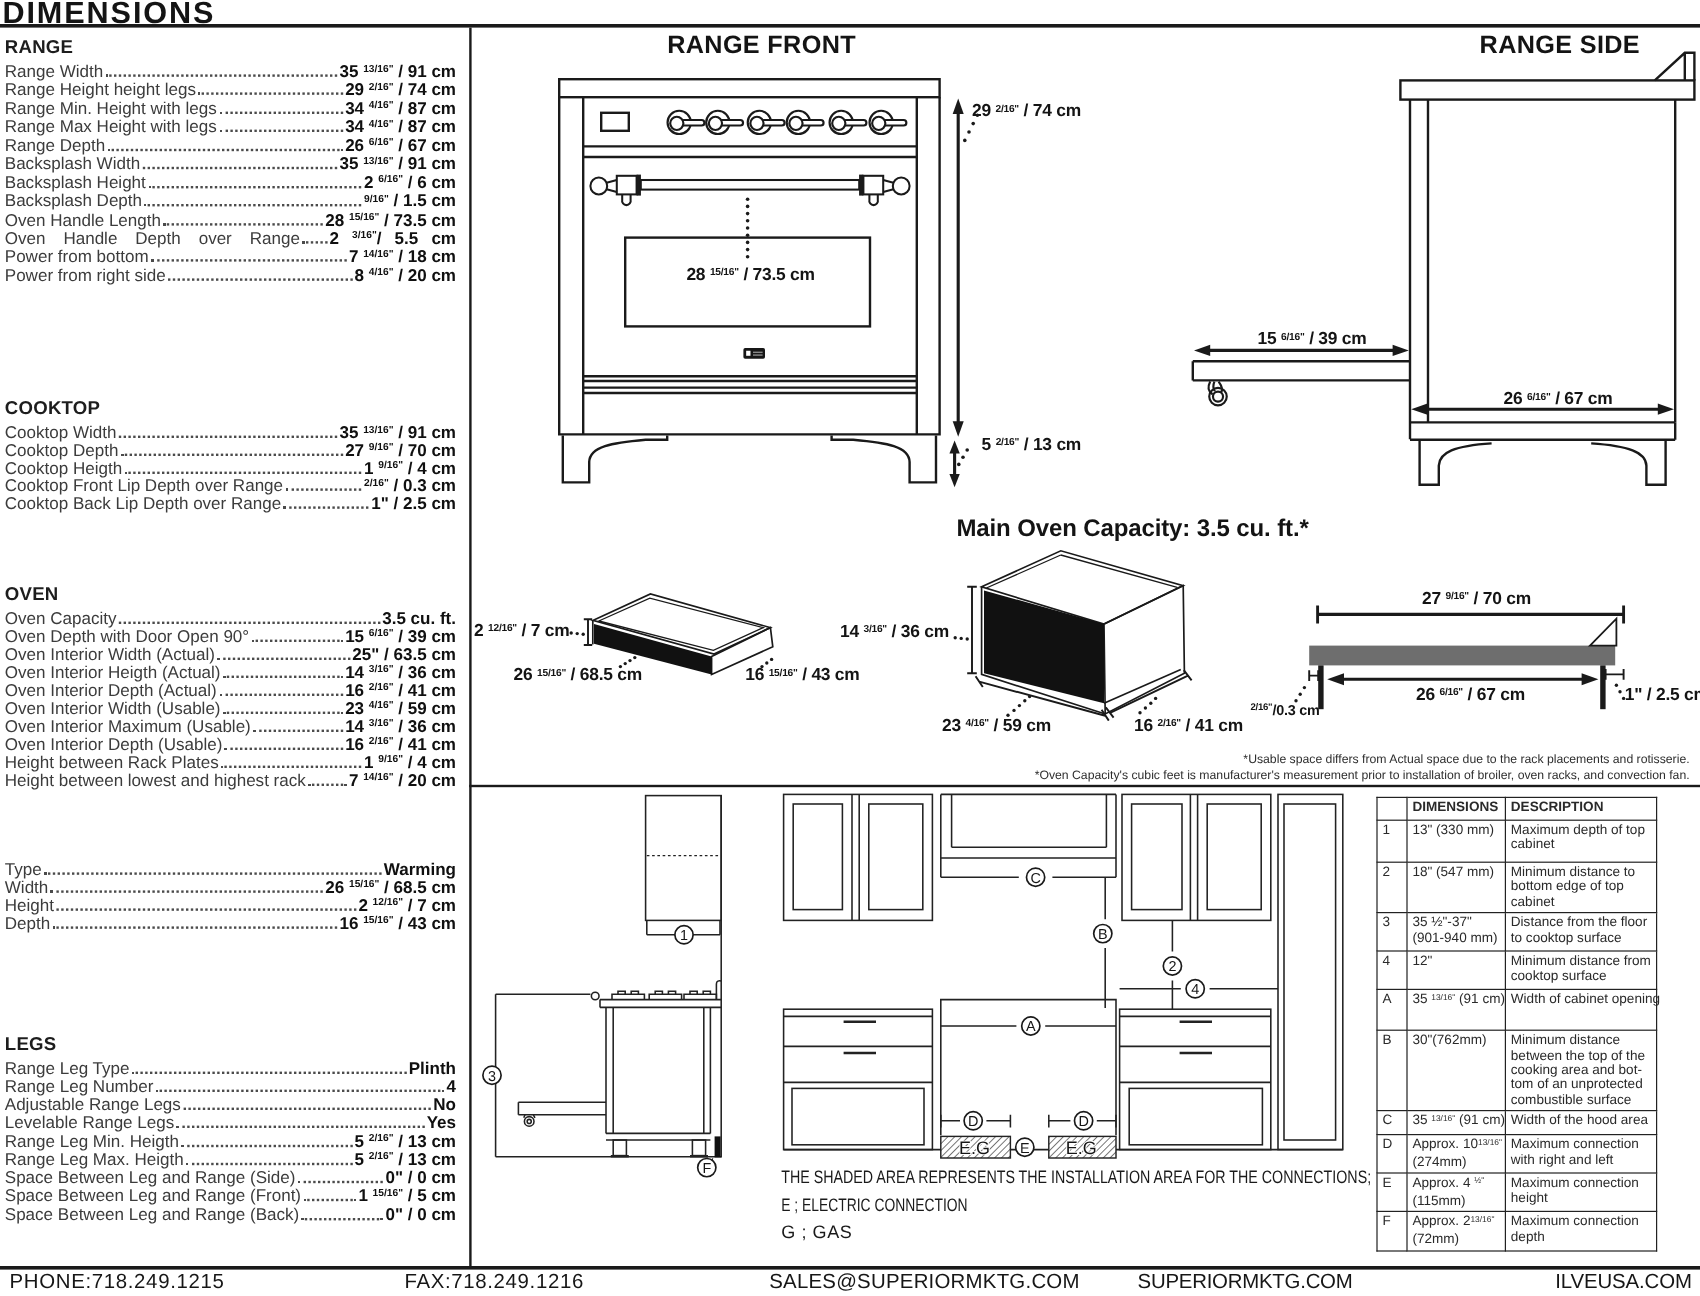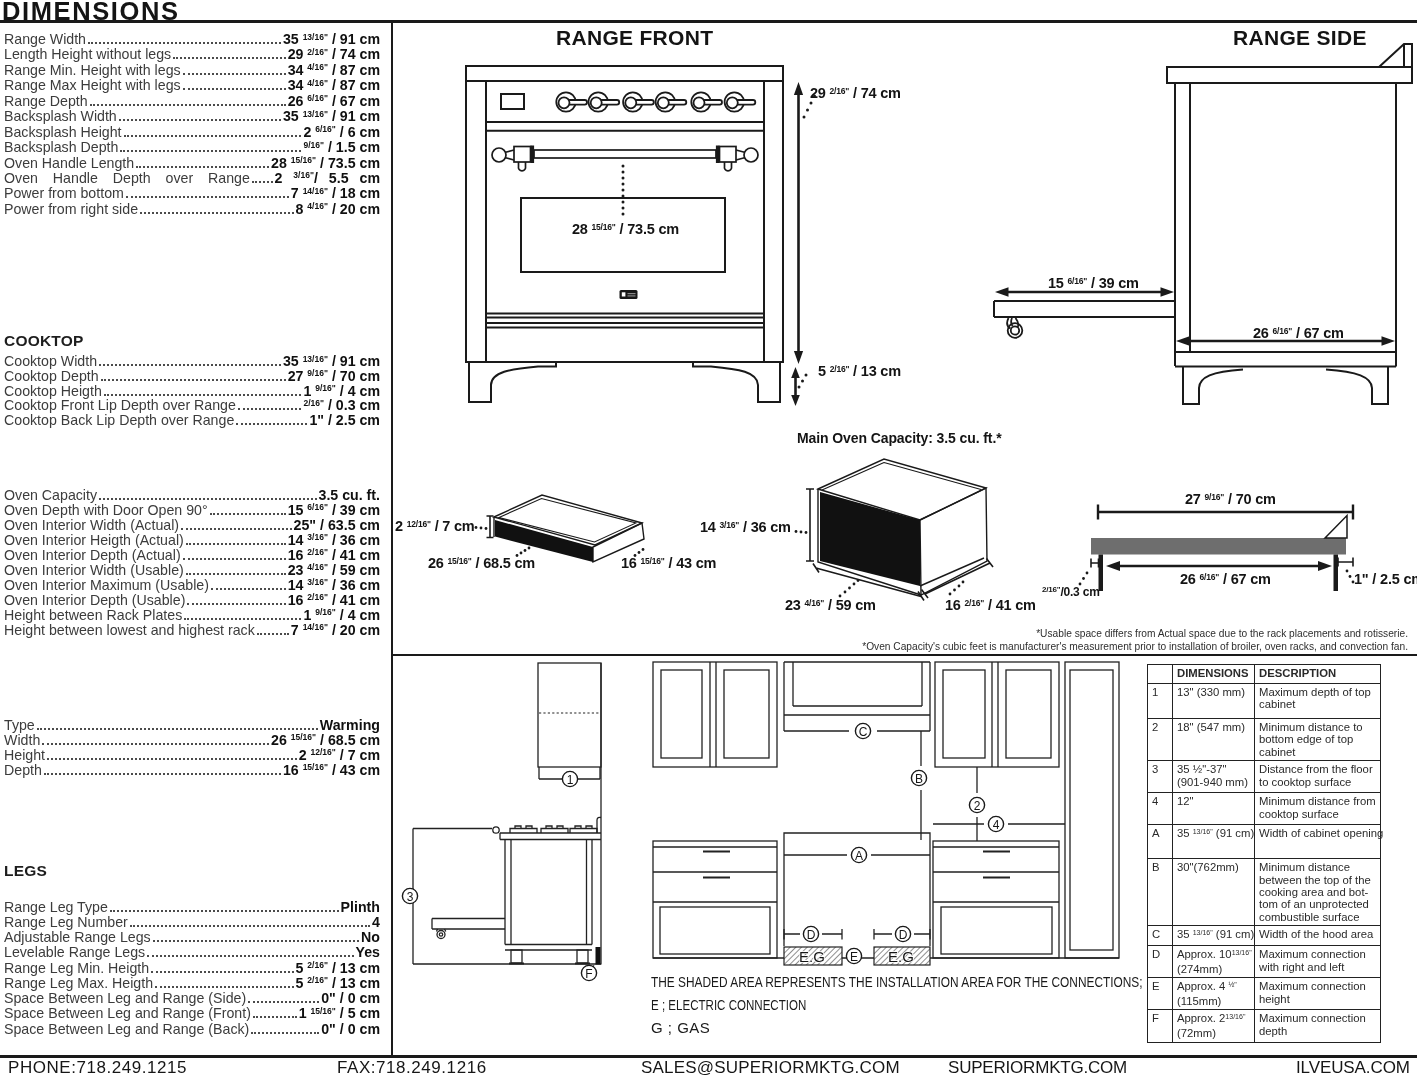--- a/index.html
+++ b/index.html
@@ -33,27 +33,28 @@
 </head>
 <body>
 
 <div class="abs" style="left:2px;top:-3px;font-size:25.5px;font-weight:bold;letter-spacing:1.6px;color:#141414;">DIMENSIONS</div>
 <div class="abs" style="left:0;top:20px;width:1417px;height:3px;background:#1a1a1a;"></div>
 <div class="abs" style="left:391px;top:23px;width:2px;height:1034px;background:#1a1a1a;"></div>
 <div class="abs" style="left:391px;top:654px;width:1026px;height:2px;background:#1a1a1a;"></div>
 <div class="abs" style="left:0;top:1055px;width:1417px;height:2.5px;background:#1a1a1a;"></div>
 
 <div class="sec" style="top:31px;">
+  <div class="h" style="margin-bottom:3px;">RANGE</div>
   <div class="r">
       <span>Range Width</span>
       <span class="dots"></span>
       <span class="v"><b>35</b> <sup>13/16"</sup> / 91 cm</span>
     </div>
   <div class="r">
-      <span>Length Height without legs</span>
+      <span>Range Height height legs</span>
       <span class="dots"></span>
       <span class="v">29 <sup>2/16"</sup> / 74 cm</span>
     </div>
   <div class="r">
       <span>Range Min. Height with legs</span>
       <span class="dots"></span>
       <span class="v">34 <sup>4/16"</sup> / 87 cm</span>
     </div>
   <div class="r">
       <span>Range Max Height with legs</span>
@@ -125,20 +126,21 @@
       <span class="v"><sup>2/16"</sup> / 0.3 cm</span>
     </div>
   <div class="r">
       <span>Cooktop Back Lip Depth over Range</span>
       <span class="dots"></span>
       <span class="v">1" / 2.5 cm</span>
     </div>
 </div>
 
 <div class="sec" style="top:486.5px;" id="oven">
+  <div class="h" style="margin-bottom:3px;">OVEN</div>
   <div class="r">
       <span>Oven Capacity</span>
       <span class="dots"></span>
       <span class="v">3.5 cu. ft.</span>
     </div>
   <div class="r">
       <span>Oven Depth with Door Open 90°</span>
       <span class="dots"></span>
       <span class="v">15 <sup>6/16"</sup> / 39 cm</span>
     </div>
@@ -201,21 +203,21 @@
       <span class="v">2 <sup>12/16"</sup> / 7 cm</span>
     </div>
   <div class="r">
       <span>Depth</span>
       <span class="dots"></span>
       <span class="v">16 <sup>15/16"</sup> / 43 cm</span>
     </div>
 </div>
 
 <div class="sec" style="top:861.5px;" id="legs">
-  <div class="h" style="margin-bottom:19px;">LEGS</div>
+  <div class="h" style="margin-bottom:3px;">LEGS</div>
   <div class="r">
       <span>Range Leg Type</span>
       <span class="dots"></span>
       <span class="v">Plinth</span>
     </div>
   <div class="r">
       <span>Range Leg Number</span>
       <span class="dots"></span>
       <span class="v">4</span>
     </div>
@@ -258,21 +260,21 @@
 
 <div class="t1" style="left:556px;top:26px;">RANGE FRONT</div>
 <div class="t1" style="left:1233px;top:26px;">RANGE SIDE</div>
 
 <div class="dim" style="left:810px;top:85px;">29 <sup>2/16"</sup> / 74 cm</div>
 <div class="dim" style="left:572px;top:221px;">28 <sup>15/16"</sup> / 73.5 cm</div>
 <div class="dim" style="left:818px;top:363px;">5 <sup>2/16"</sup> / 13 cm</div>
 <div class="dim" style="left:1048px;top:275px;">15 <sup>6/16"</sup> / 39 cm</div>
 <div class="dim" style="left:1253px;top:325px;">26 <sup>6/16"</sup> / 67 cm</div>
 
-<div class="dim" style="left:797px;top:430px;font-size:14px;letter-spacing:-0.1px;">Main Oven Capacity: 3.5 cu. ft.*</div>
+<div class="dim" style="left:797px;top:430px;font-size:20px;letter-spacing:-0.1px;">Main Oven Capacity: 3.5 cu. ft.*</div>
 
 <div class="dim" style="left:395px;top:518px;">2 <sup>12/16"</sup> / 7 cm</div>
 <div class="dim" style="left:428px;top:555px;">26 <sup>15/16"</sup> / 68.5 cm</div>
 <div class="dim" style="left:621px;top:555px;">16 <sup>15/16"</sup> / 43 cm</div>
 <div class="dim" style="left:700px;top:519px;">14 <sup>3/16"</sup> / 36 cm</div>
 <div class="dim" style="left:785px;top:597px;">23 <sup>4/16"</sup> / 59 cm</div>
 <div class="dim" style="left:945px;top:597px;">16 <sup>2/16"</sup> / 41 cm</div>
 <div class="dim" style="left:1185px;top:491px;">27 <sup>9/16"</sup> / 70 cm</div>
 <div class="dim" style="left:1180px;top:571px;">26 <sup>6/16"</sup> / 67 cm</div>
 <div class="dim" style="left:1354px;top:571px;">1" / 2.5 cm</div>

